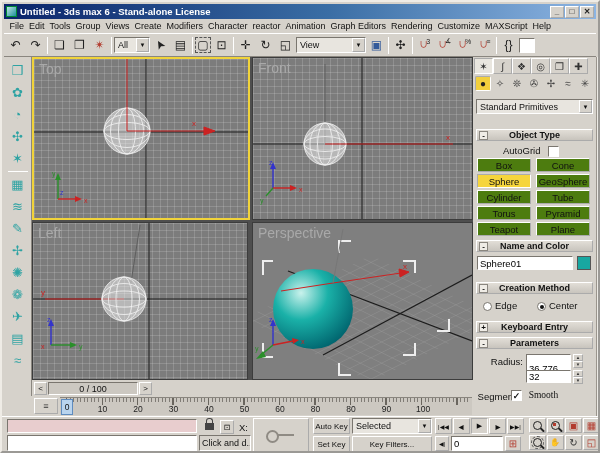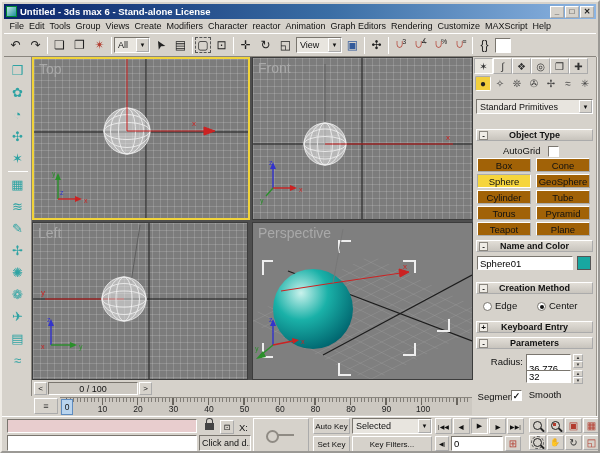--- a/index.html
+++ b/index.html
@@ -49,21 +49,21 @@
   .pcat{width:16px;height:15px;display:flex;align-items:center;justify-content:center;font-size:10px;color:#444;}
   .pcat.on{background:#f2cf3c;border:1px inset #fff;border-radius:2px;color:#222;}
   .pdrop{position:absolute;left:3px;top:42px;width:117px;height:15px;background:#e8e5df;border:1px solid;border-color:#7a766f #fff #fff #7a766f;display:flex;align-items:center;}
   .roll{position:absolute;left:3px;width:117px;height:12px;background:linear-gradient(#e2ded7,#c8c4bd);border:1px outset #fff;display:flex;align-items:center;justify-content:center;font-weight:bold;font-size:9px;}
   .rollsign{position:absolute;left:2px;top:1px;width:9px;height:9px;background:#efece6;border:1px solid #8a867f;font-size:8px;line-height:7px;text-align:center;font-weight:bold;}
   .prow{position:absolute;font-size:9.5px;}
   .cb{display:inline-block;width:11px;height:11px;background:#fff;border:1px solid;border-color:#7a766f #fff #fff #7a766f;font-size:9px;line-height:10px;text-align:center;font-weight:bold;vertical-align:middle;}
   .radio{display:inline-block;width:9px;height:9px;border-radius:50%;background:#fff;border:1px solid #7a766f;vertical-align:middle;position:relative;margin-right:3px;}
   .radio.sel::after{content:"";position:absolute;left:2px;top:2px;width:4px;height:4px;border-radius:50%;background:#111;}
   #objgrid{position:absolute;left:4px;top:101px;width:115px;display:grid;grid-template-columns:54px 54px;gap:2px 5px;}
-  .obtn{height:14px;background:#a16207;border:1px outset #fff;font-size:9.5px;display:flex;align-items:center;justify-content:center;}
+  .obtn{height:14px;background:#4d7c0f;border:1px outset #fff;font-size:9.5px;display:flex;align-items:center;justify-content:center;}
   .obtn.act{background:#f6d53c;border-style:inset;}
   .txt{background:#fff;border:1px solid;border-color:#7a766f #fff #fff #7a766f;font-size:9.5px;font-family:"Liberation Sans",sans-serif;padding:0 2px;}
   .spin{display:inline-flex;flex-direction:column;width:10px;height:13px;vertical-align:middle;}
   .spin span{flex:1;background:#d6d2cb;border:1px outset #fff;font-size:4.5px;line-height:5px;text-align:center;color:#333;}
   
   .tsbtn{position:absolute;width:13px;height:13px;background:#d6d2cb;border:1px outset #fff;font-size:8px;text-align:center;line-height:11px;}
   #tslider{position:absolute;left:46px;top:380px;width:90px;height:13px;background:#ccc8c1;border:1px solid;border-color:#7a766f #fff #fff #7a766f;text-align:center;font-size:9px;line-height:12px;}
   #tbicon{position:absolute;left:32px;top:396px;width:24px;height:16px;background:#d6d2cb;border:1px outset #fff;font-size:9px;text-align:center;line-height:14px;color:#333;}
   #ruler{position:absolute;left:58px;top:395px;width:412px;height:18px;background:#ccc8c1;border-top:1px solid #8a867f;}
   .ticks1{position:absolute;left:6px;top:0;right:2px;height:4px;background:repeating-linear-gradient(90deg,#807c76 0 1px,transparent 1px 3.55px);}
@@ -135,21 +135,21 @@
         <span class="cur">➤</span>
       </span>
     <span class="tbtn">▤</span>
     <span class="tsep"></span>
     <span class="tbtn" style="border:1px dashed #555;width:16px;height:16px;">▢</span>
     <span class="tbtn">⊡</span>
     <span class="tsep"></span>
     <span class="tbtn">✛</span>
     <span class="tbtn">↻</span>
     <span class="tbtn">◱</span>
-    <span class="tdrop" style="width:46px">
+    <span class="tdrop" style="width:70px">
       <span class="tdtext">View</span>
       <span class="darr">▼</span>
     </span>
     <span class="tbtn" style="color:#335a9a">▣</span>
     <span class="tsep"></span>
     <span class="tbtn">✣</span>
     <span class="tsep"></span>
     <span class="tbtn snap">
         <span class="snapg">∩</span>
         <sup>3</sup>
@@ -409,21 +409,21 @@
         <span>▼</span>
       </span>
     <div class="prow" style="left:0;top:334px;width:50px;text-align:right;">Segments:</div>
     <input class="txt" style="position: absolute; left: 53px; top: 313px; width: 45px; height: 13px;" value="32">
     <span class="spin" style="position:absolute;left:100px;top:313px;">
         <span>▲</span>
         <span>▼</span>
       </span>
     <div class="prow" style="left:38px;top:332px;">
       <span class="cb">✓</span>
-      <span style="margin-left:4px;">Smooth</span>
+      <span style="margin-left:4px;font-family:Liberation Serif, serif;">Smooth</span>
     </div>
   </div>
   <div id="pscroll"></div>
 
   <span class="tsbtn" style="left:32px;top:380px;">&lt;</span>
   <div id="tslider">0 / 100</div>
   <span class="tsbtn" style="left:137px;top:380px;">&gt;</span>
 
   <div id="tbicon">≡</div>
   <div id="ruler">

